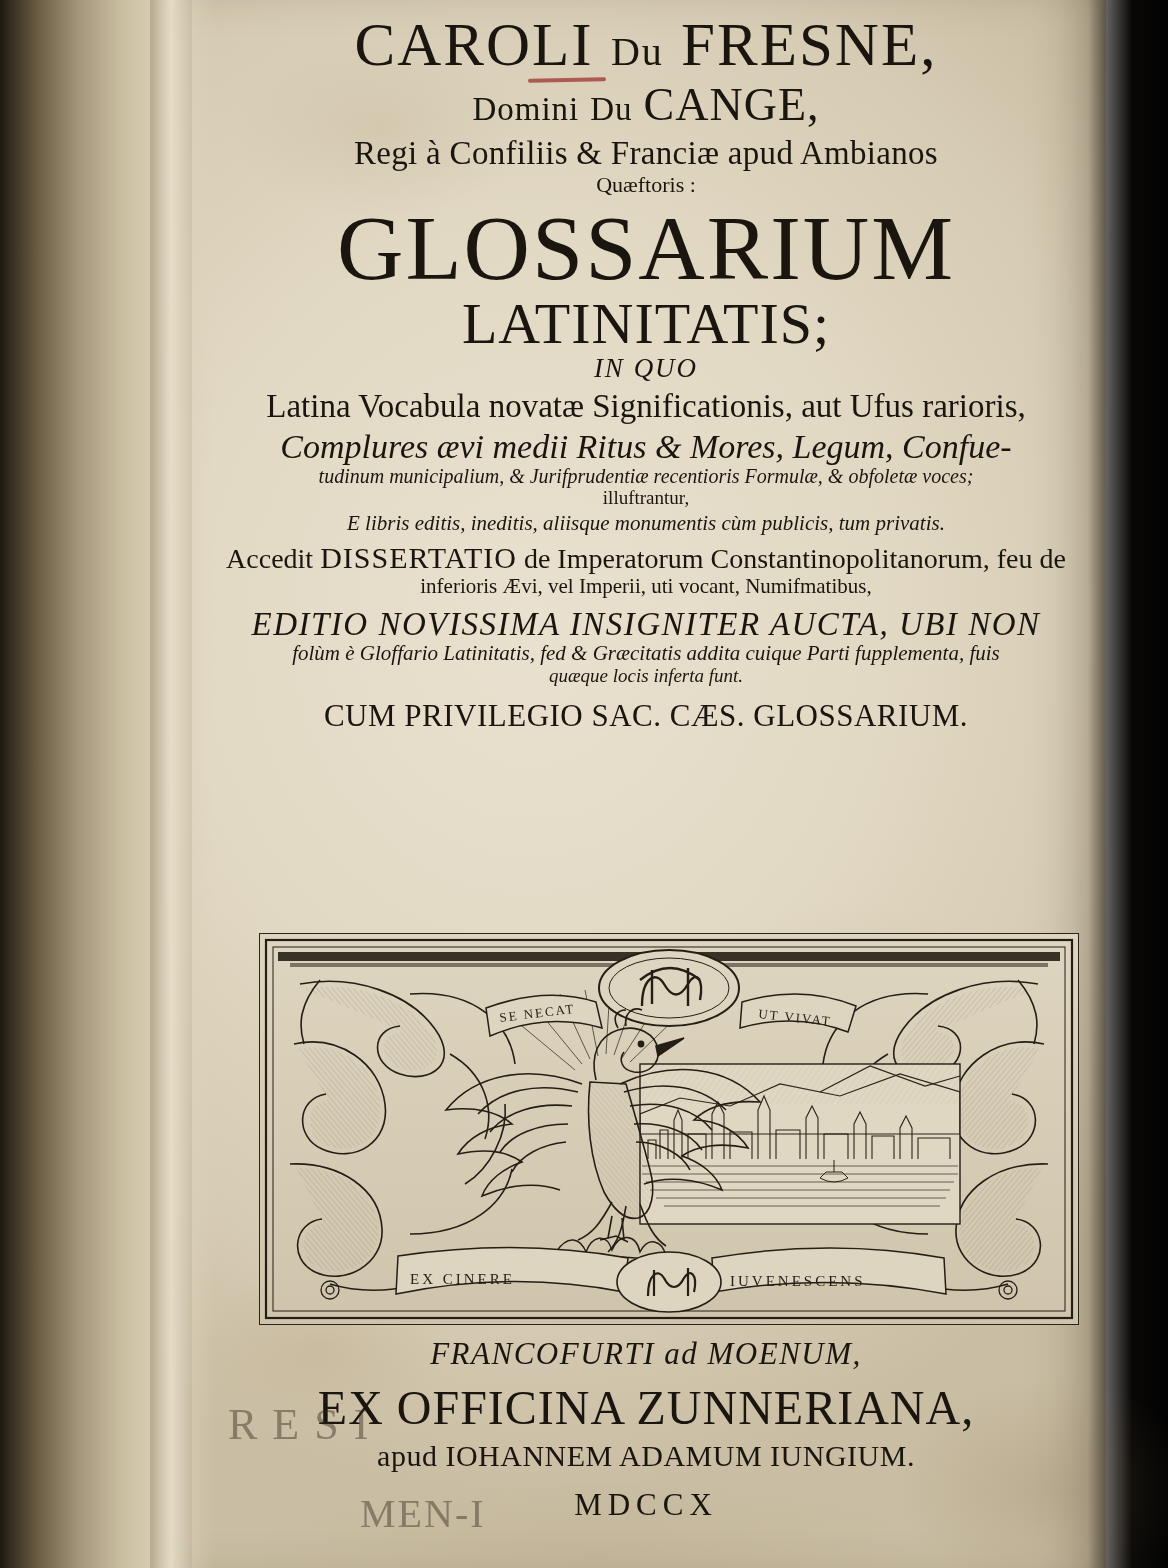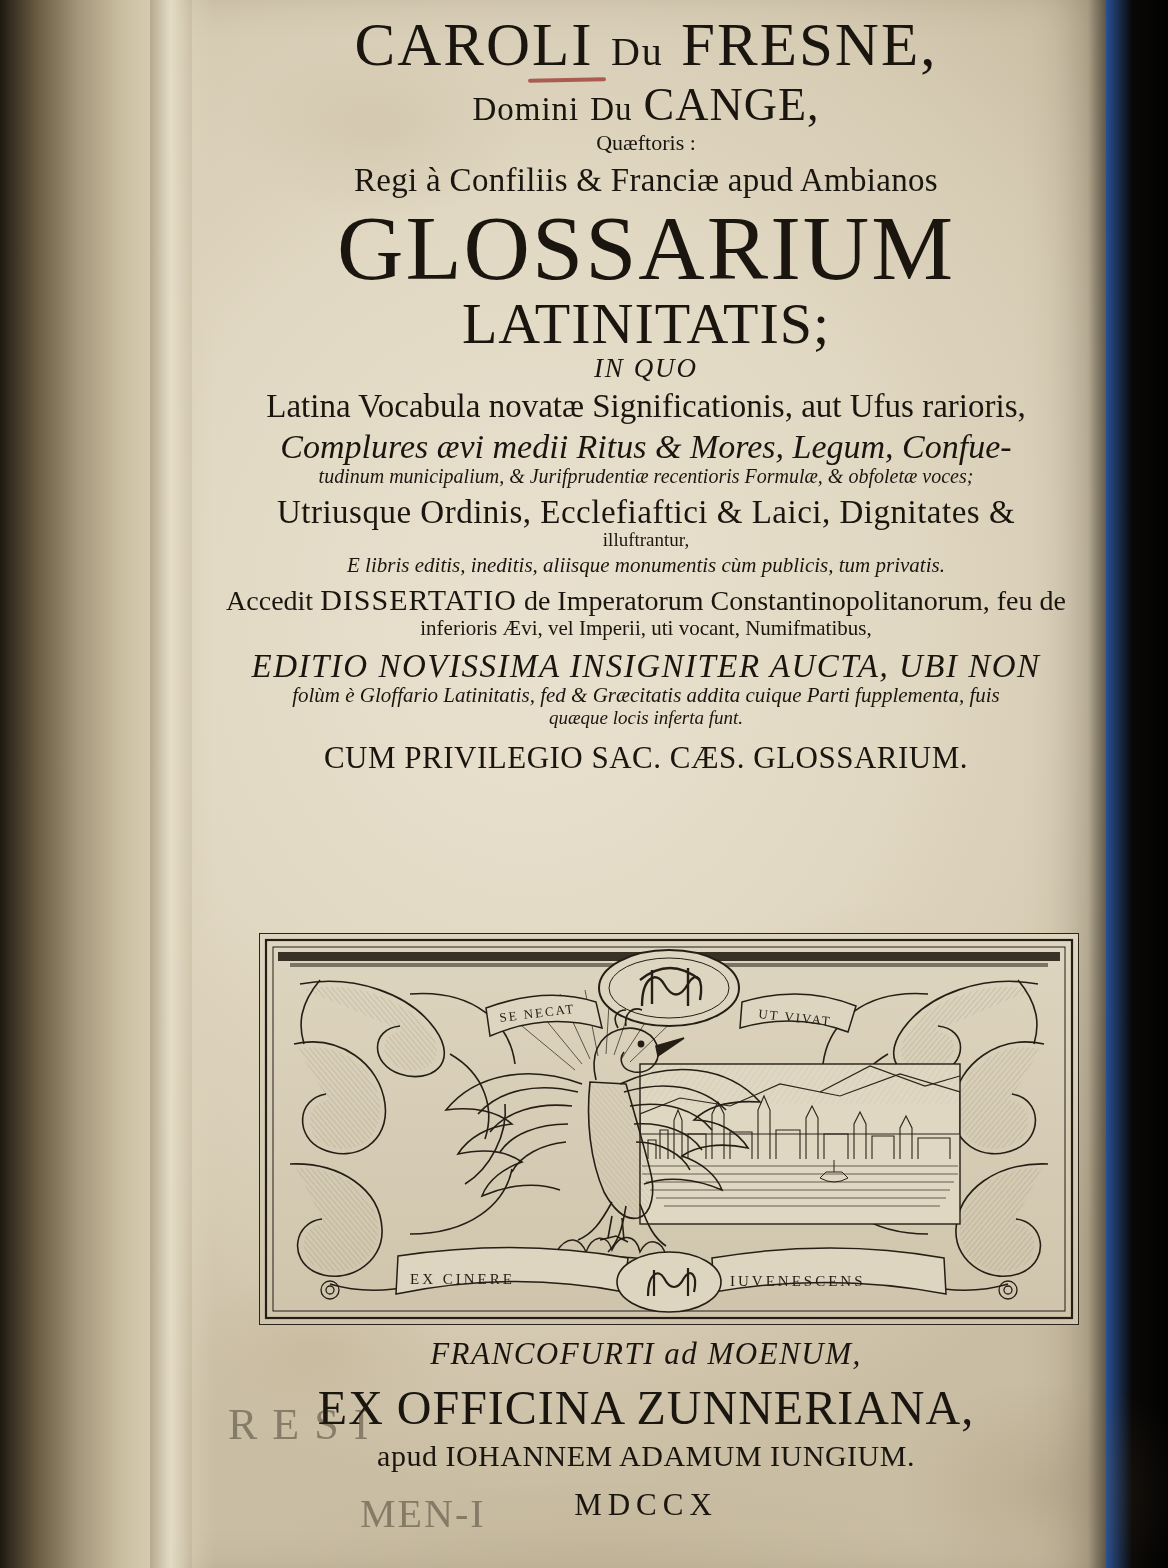--- a/index.html
+++ b/index.html
@@ -12,21 +12,21 @@
     height: 1568px;
     overflow: hidden;
     font-family: "Liberation Serif", serif;
   }
 
   
   #photo {
     position: relative;
     width: 1168px;
     height: 1568px;
-    background: #3b82f6;
+    background: #a3a3a3;
   }
 
   
   .dark-right {
     position: absolute;
     top: 0; right: 0;
     width: 80px; height: 100%;
     background: linear-gradient(to right, rgba(20,16,12,0.75), #05040300 0%, #0a0806 55%, #020202 100%);
   }
 
@@ -290,33 +290,32 @@
       <span class="sm">Du</span>
       <span>FRESNE,</span>
     </div>
 
     <div class="ln l-domini">
       <span class="sm">Domini</span>
       <span class="sm">Du</span>
       <span class="big">CANGE,</span>
     </div>
 
+    <div class="ln l-regi">Regi à Confiliis &amp; Franciæ apud Ambianos</div>
     <div class="ln l-quaest">Quæftoris :</div>
-    <div class="ln l-regi">Regi à Confiliis &amp; Franciæ apud Ambianos</div>
 
     <div class="ln l-glossarium">GLOSSARIUM</div>
 
 
     <div class="ln l-latinitatis">LATINITATIS;</div>
     <div class="ln l-inquo">IN QUO</div>
 
     <div class="ln l-latina">Latina Vocabula novatæ Significationis, aut Ufus rarioris,</div>
     <div class="ln l-complures">Complures ævi medii Ritus &amp; Mores, Legum, Confue-</div>
     <div class="ln l-tudinum">tudinum municipalium, &amp; Jurifprudentiæ recentioris Formulæ, &amp; obfoletæ voces;</div>
-    <div class="ln l-utriusque">Utriusque Ordinis, Ecclefiaftici &amp; Laici, Dignitates &amp;</div>
     <div class="ln l-illustrantur">illuftrantur,</div>
     <div class="ln l-elibris">E libris editis, ineditis, aliisque monumentis cùm publicis, tum privatis.</div>
 
     <div class="ln l-accedit">
       <span>Accedit</span>
       <span class="caps">DISSERTATIO</span>
       <span>de Imperatorum Constantinopolitanorum, feu de</span>
     </div>
     <div class="ln l-inferioris">inferioris Ævi, vel Imperii, uti vocant, Numifmatibus,</div>
 

